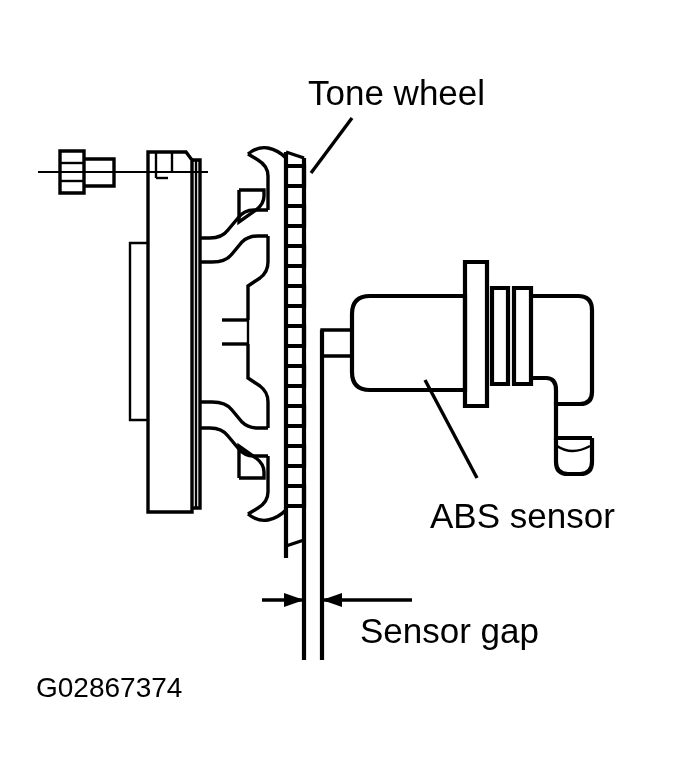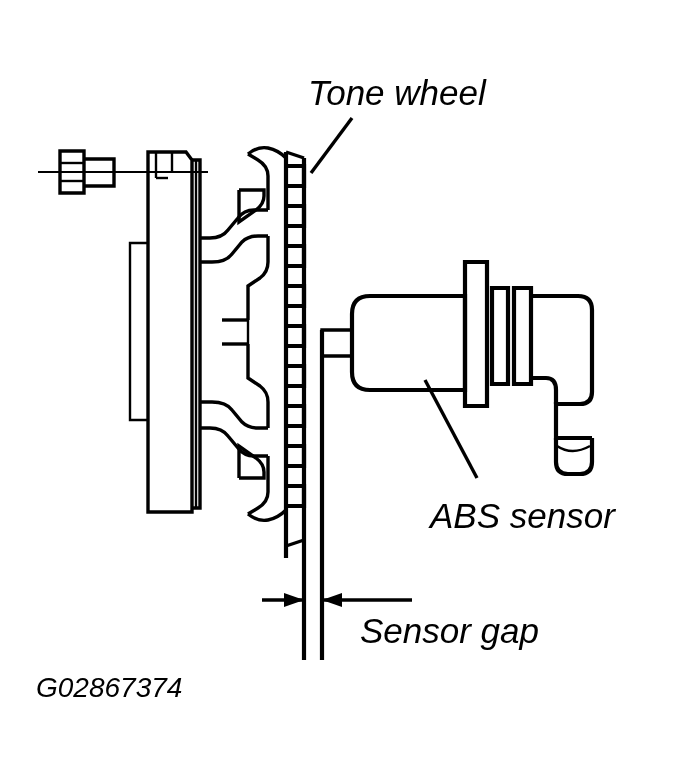--- a/index.html
+++ b/index.html
@@ -13,21 +13,20 @@
     height: 769px;
     overflow: hidden;
     font-family: "Liberation Sans", sans-serif;
     color: #000000;
   }
   #figure-root {
     position: relative;
     width: 679px;
     height: 573px;
     background: #ffffff;
-    font-style: italic;
   }
   svg.diagram {
     display: block;
     width: 679px;
     height: 769px;
   }
   .lbl {
     font-family: "Liberation Sans", sans-serif;
     font-size: 35px;
     fill: #000000;

